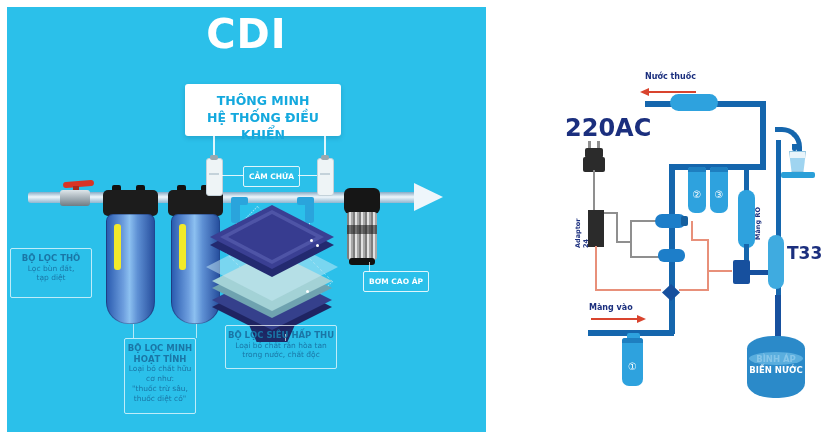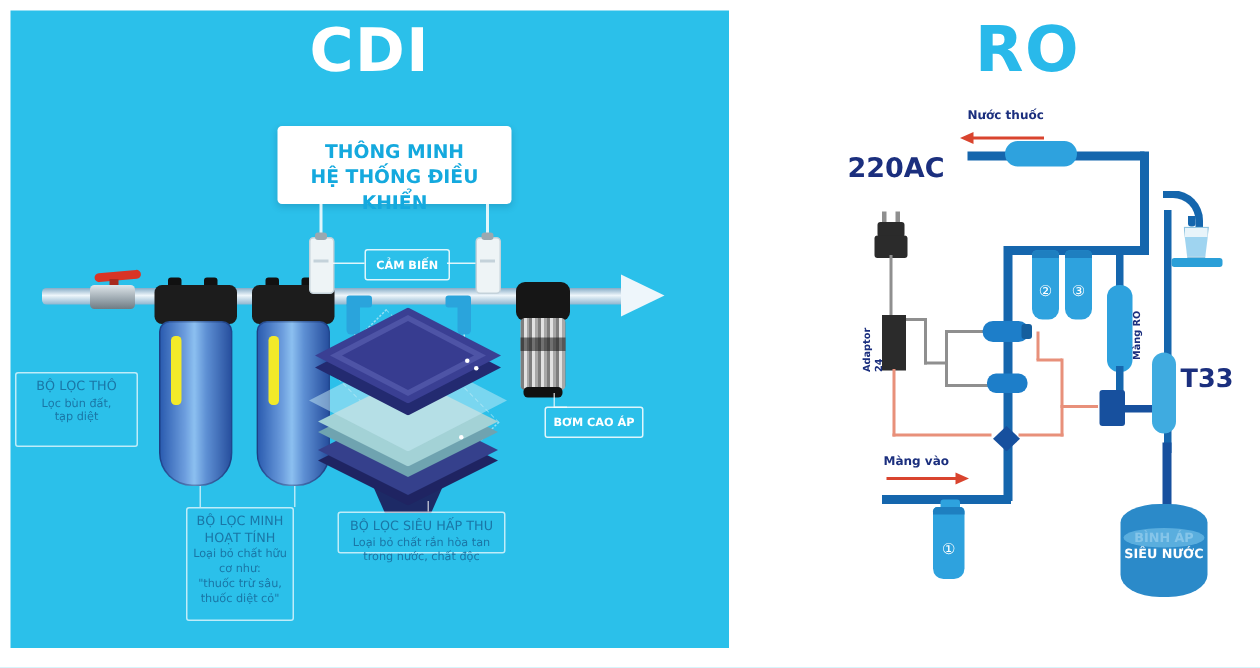--- a/index.html
+++ b/index.html
@@ -43,21 +43,21 @@
   .led{position:absolute;width:3px;height:3px;border-radius:50%;background:#fff;}
   .pump-clamp{position:absolute;left:337px;top:181px;width:36px;height:26px;background:#161616;border-radius:6px;}
   .pump-body{position:absolute;left:340px;top:205px;width:30px;height:48px;border-radius:3px;
              background:repeating-linear-gradient(90deg,#7e7e7e 0 2px,#e2e2e2 2px 4px,#a8a8a8 4px 6px);}
   .pump-band{position:absolute;left:340px;top:218px;width:30px;height:9px;background:rgba(20,20,20,.55);}
   .pump-footer{position:absolute;left:342px;top:251px;width:26px;height:7px;background:#111;border-radius:3px;}
   .wlbl-box{position:absolute;border:1px solid rgba(255,255,255,.85);border-radius:2px;color:#ffffff;
             font-weight:bold;font-size:7.5px;text-align:center;}
   .lblbox{position:absolute;border:1px solid rgba(255,255,255,.7);border-radius:2px;
           color:#1a76a6;text-align:center;box-sizing:border-box;padding-top:4px;}
-  .lblbox .t{font-weight:normal;font-size:8.5px;line-height:1.25;}
+  .lblbox .t{font-weight:bold;font-size:8.5px;line-height:1.25;}
   .lblbox .b{font-size:7.5px;line-height:1.3;}
   .conn-v{position:absolute;width:0;border-left:1px solid rgba(255,255,255,.65);}
   .conn-l{position:absolute;border-left:1px solid rgba(255,255,255,.7);border-bottom:1px solid rgba(255,255,255,.7);}
   
   .ro-title{position:absolute;left:630px;top:8px;width:110px;text-align:center;color:#29b9ea;
             font-size:42px;font-weight:bold;letter-spacing:1px;}
   .pipe{position:absolute;background:#1566ad;}
   .navy{position:absolute;background:#17509e;}
   .comp{position:absolute;background:#2ea2de;}
   .wire{position:absolute;background:#8f8f8f;}
@@ -141,71 +141,70 @@
     <div class="sensor" style="left:199px;top:151px;">
       <div class="cap"></div>
       <div class="groove"></div>
     </div>
     <div class="sensor" style="left:310px;top:151px;">
       <div class="cap"></div>
       <div class="groove"></div>
     </div>
     <div class="cam-line" style="left:215px;width:21px;"></div>
     <div class="cam-line" style="left:291px;width:19px;"></div>
-    <div class="cam-box">CẢM BIẾN</div>
+    <div class="cam-box">CẢM CHỨA</div>
 
     <div class="lblbox" style="left:3px;top:241px;width:82px;height:50px;">
       <div class="t">BỘ LỌC THÔ</div>
       <div class="b">Lọc bùn đất,</div>
       <div class="b">tạp diệt</div>
     </div>
 
     <div class="conn-v" style="left:126px;top:317px;height:14px;"></div>
     <div class="conn-v" style="left:189px;top:317px;height:14px;"></div>
     <div class="lblbox" style="left:117px;top:331px;width:72px;height:76px;">
       <div class="t">BỘ LỌC MINH</div>
       <div class="t">HOẠT TÍNH</div>
       <div class="b">Loại bỏ chất hữu</div>
       <div class="b">cơ như:</div>
       <div class="b">"thuốc trừ sâu,</div>
       <div class="b">thuốc diệt cỏ"</div>
     </div>
 
     <div class="conn-v" style="left:278px;top:327px;height:7px;"></div>
-    <div class="lblbox" style="left:218px;top:334px;width:112px;height:28px;">
+    <div class="lblbox" style="left:218px;top:318px;width:112px;height:44px;">
       <div class="t">BỘ LỌC SIÊU HẤP THU</div>
       <div class="b">Loại bỏ chất rắn hòa tan</div>
       <div class="b">trong nước, chất độc</div>
     </div>
 
     <div class="conn-l" style="left:362px;top:255px;width:8px;height:9px;"></div>
     <div class="wlbl-box" style="left:356px;top:264px;width:64px;height:19px;line-height:19px;">BƠM CAO ÁP</div>
   </section>
 
-  <div class="ro-title">RO</div>
 
   <div class="ro-lbl" style="left:645px;top:72px;font-size:8px;">Nước thuốc</div>
   <div class="rarrow-left" style="left:640px;top:88px;"></div>
   <div class="rarrow-line" style="left:648px;top:91px;width:48px;"></div>
   <div class="pipe" style="left:645px;top:101px;width:118px;height:6px;"></div>
   <div class="pipe" style="left:760px;top:101px;width:6px;height:68px;"></div>
   <div class="comp" style="left:670px;top:94px;width:48px;height:17px;border-radius:9px;"></div>
 
   <div class="pipe" style="left:670px;top:164px;width:96px;height:6px;"></div>
   <div class="pipe" style="left:669px;top:164px;width:6px;height:170px;"></div>
   <div class="pipe" style="left:588px;top:330px;width:86px;height:6px;"></div>
 
   <div class="wire" style="left:588px;top:141px;width:3px;height:8px;"></div>
   <div class="wire" style="left:597px;top:141px;width:3px;height:8px;"></div>
   <div class="abs" style="left:585px;top:148px;width:18px;height:10px;background:#2b2b2b;border-radius:2px;"></div>
   <div class="abs" style="left:583px;top:157px;width:22px;height:15px;background:#2b2b2b;border-radius:2px;"></div>
   <div class="wire" style="left:593px;top:170px;width:2px;height:41px;"></div>
   <div class="abs" style="left:588px;top:210px;width:16px;height:37px;background:#2b2b2b;"></div>
   <div class="vtext abs" style="left:574px;top:208px;height:40px;font-size:6.5px;">Adaptor 24</div>
-  <div class="ro-lbl" style="left:565px;top:102px;font-size:18px;">220AC</div>
+  <div class="ro-lbl" style="left:565px;top:114px;font-size:24px;">220AC</div>
   <div class="wire" style="left:604px;top:212px;width:14px;height:2px;"></div>
   <div class="wire" style="left:616px;top:212px;width:2px;height:31px;"></div>
   <div class="wire" style="left:616px;top:241px;width:16px;height:2px;"></div>
   <div class="wire" style="left:630px;top:220px;width:2px;height:38px;"></div>
   <div class="wire" style="left:630px;top:220px;width:27px;height:2px;"></div>
   <div class="wire" style="left:630px;top:256px;width:30px;height:2px;"></div>
 
   <div class="owire" style="left:595px;top:246px;width:2px;height:45px;"></div>
   <div class="owire" style="left:595px;top:289px;width:66px;height:2px;"></div>
   <div class="owire" style="left:679px;top:289px;width:30px;height:2px;"></div>
@@ -240,21 +239,21 @@
   <div class="abs" style="left:768px;top:235px;width:16px;height:54px;background:#3fabe0;border-radius:8px;"></div>
   <div class="ro-lbl" style="left:787px;top:243px;font-size:17px;">T33</div>
   <div class="gooseneck"></div>
   <div class="pipe" style="left:792px;top:144px;width:5px;height:7px;border-radius:0 0 2px 2px;"></div>
   <div class="abs" style="left:789px;top:151px;width:17px;height:21px;clip-path:polygon(0 0,100% 0,85% 100%,15% 100%);background:linear-gradient(#e8f4fa 0 30%,#9fd4f0 30%);border:1px solid #8fc4e0;box-sizing:border-box;"></div>
   <div class="abs" style="left:781px;top:172px;width:34px;height:6px;background:#2a9fd8;border-radius:2px;"></div>
 
   <div class="navy" style="left:775px;top:295px;width:6px;height:45px;"></div>
   <div class="tank">
     <div>BÌNH ÁP</div>
-    <div>SIÊU NƯỚC</div>
+    <div>BIẾN NƯỚC</div>
   </div>
   <div class="tank-band"></div>
 
   <div class="ro-lbl" style="left:589px;top:303px;font-size:8px;">Màng vào</div>
   <div class="rarrow-line" style="left:591px;top:318px;width:48px;"></div>
   <div class="rarrow-right" style="left:637px;top:315px;"></div>
   <div class="comp" style="left:627px;top:333px;width:13px;height:7px;border-radius:2px;"></div>
   <div class="ro-filter" style="left:622px;top:338px;width:21px;height:48px;line-height:58px;">
     <span class="cap"></span>
     <span>①</span>

